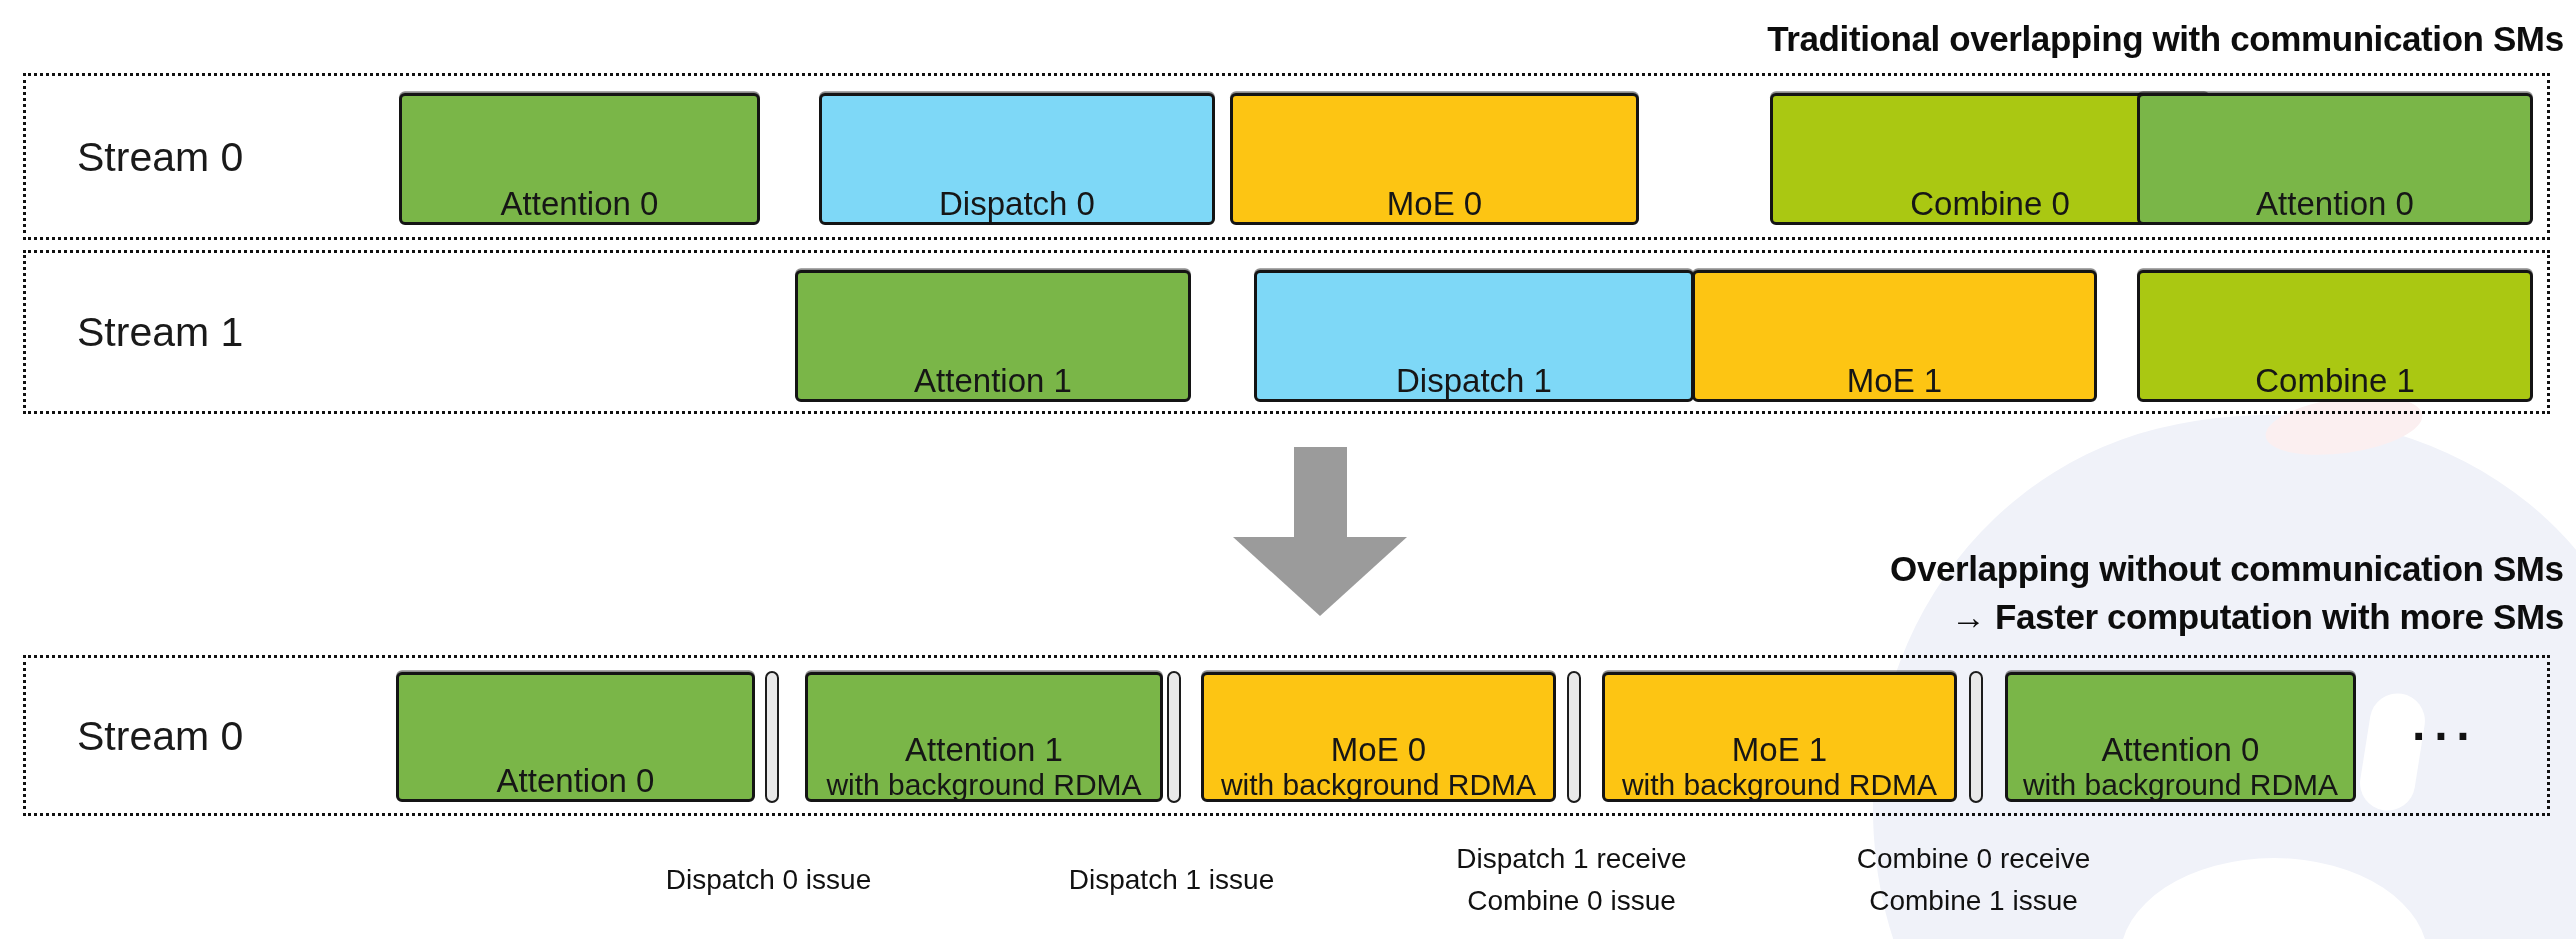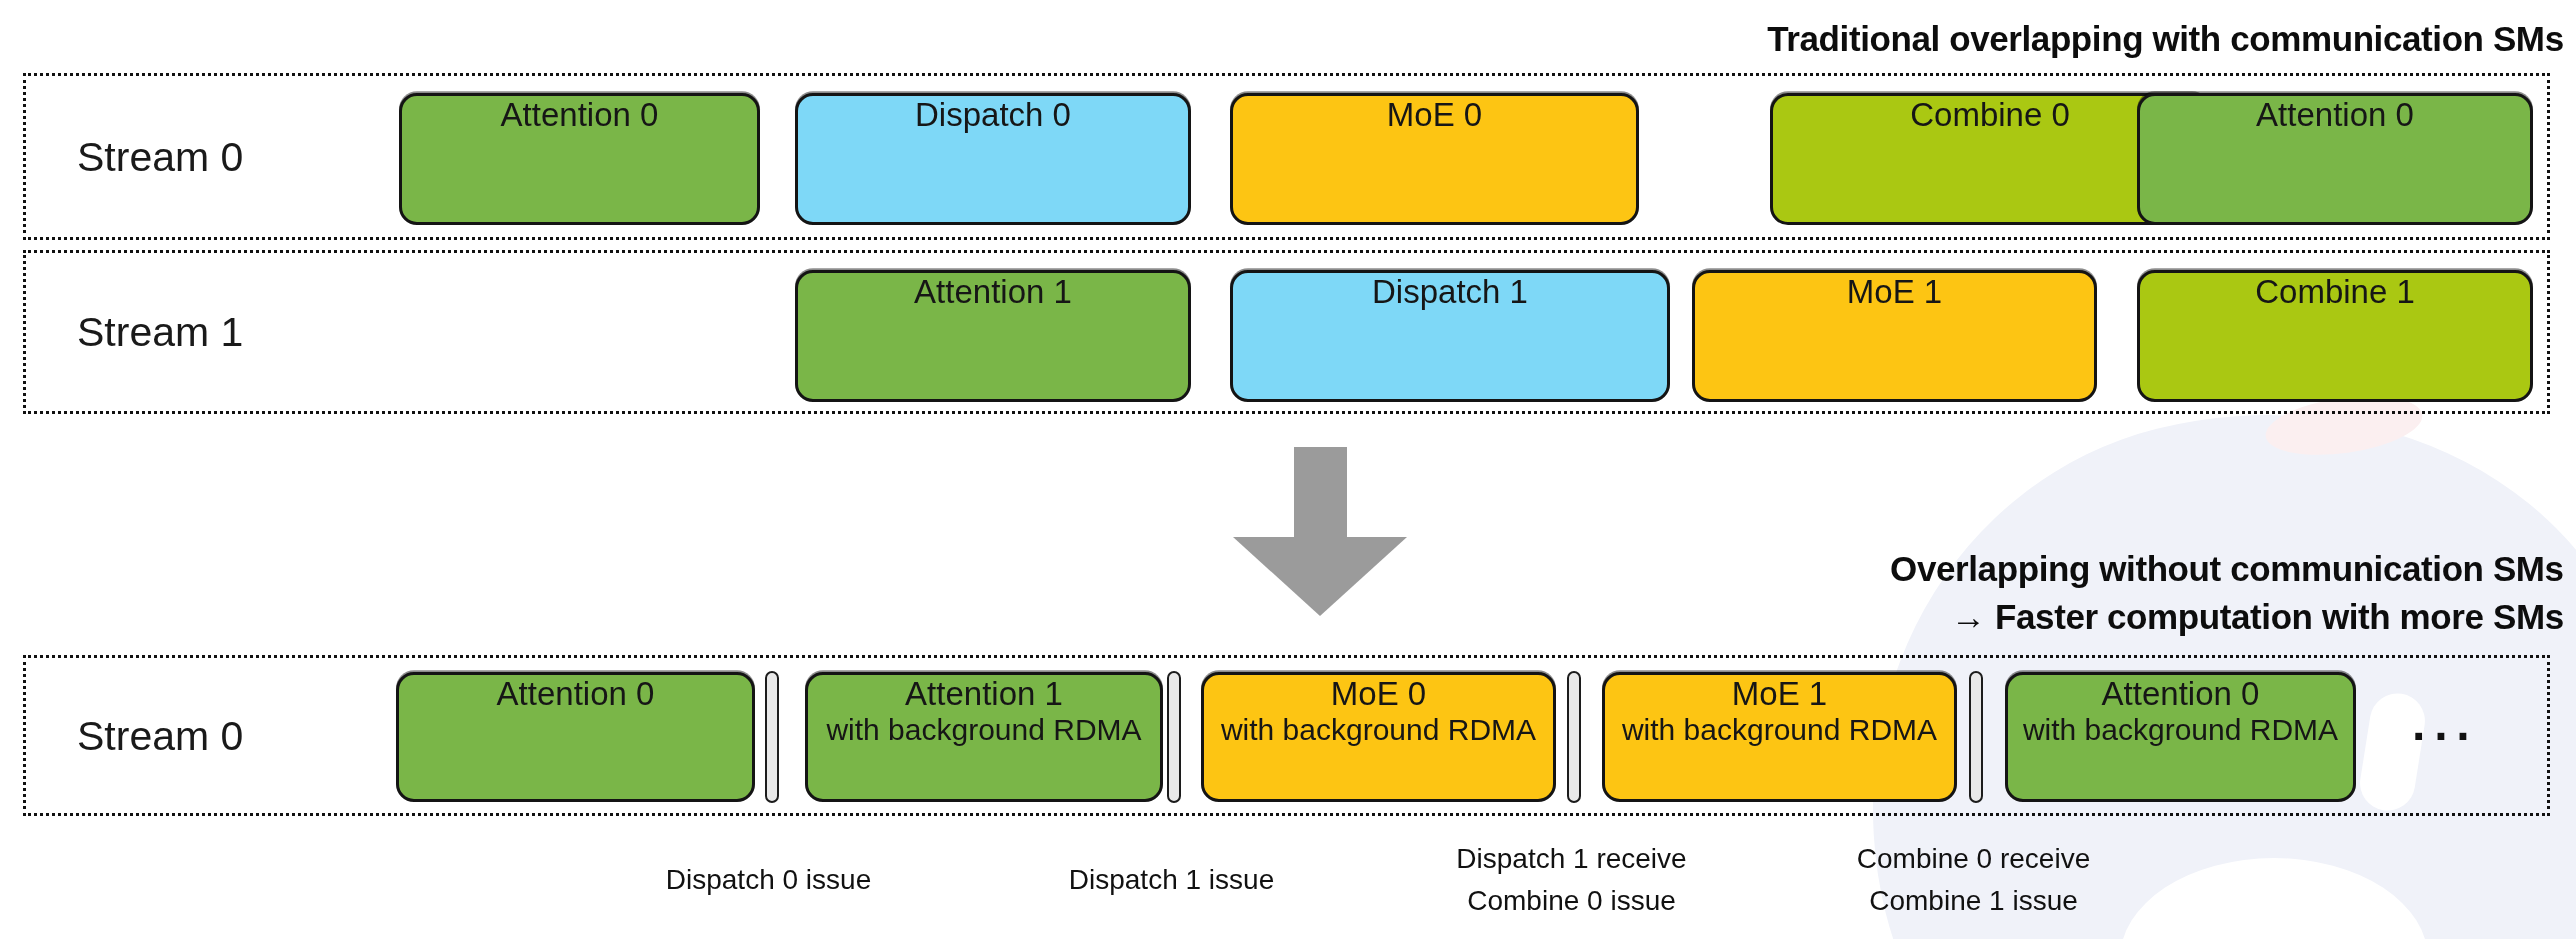--- a/index.html
+++ b/index.html
@@ -18,29 +18,29 @@
   .title-bottom { top:545px; font-size:35px; line-height:48px; text-align:right; }
 
   .lane { position:absolute; z-index:1; left:23px; width:2527px; border:3.5px dotted #111; box-sizing:border-box; }
   .lane-1 { top:73px;  height:167px; }
   .lane-2 { top:250px; height:164px; }
   .lane-3 { top:655px; height:161px; }
   .lane-label { position:absolute; left:51px; top:50%; transform:translateY(-50%); font-size:41px; color:#1a1a1a; white-space:nowrap; }
 
   .block {
     position:absolute; height:132px; box-sizing:border-box;
-    border:3.5px solid #141414; border-radius:18px;
-    display:flex; flex-direction:column; align-items:center; justify-content:flex-start;
+    border:3.5px solid #141414; border-radius:6px;
+    display:flex; flex-direction:column; align-items:center; justify-content:flex-end;
     text-align:center; gap:3.5px;
     box-shadow:0 -1.8px 0 0 rgba(0,0,0,0.45);
   }
   .block .main { font-size:33px; line-height:37px; color:#161616; }
   .block .sub  { font-size:30px; line-height:28px; color:#161616; }
   .attention { background:var(--attention); }
-  .dispatch  { background:var(--dispatch); }
+  .dispatch  { background:var(--dispatch);margin-left:24px; }
   .moe       { background:var(--moe); }
   .combine   { background:var(--combine); }
 
   .lane-1 .block, .lane-2 .block { top:16.7px; }
   .lane-3 .block { top:14px; height:130px; }
 
   .sep {
     position:absolute; top:13px; width:14px; height:132px; box-sizing:border-box;
     background:var(--separator); border:2.6px solid #1c1c1c; border-radius:8px;
   }

